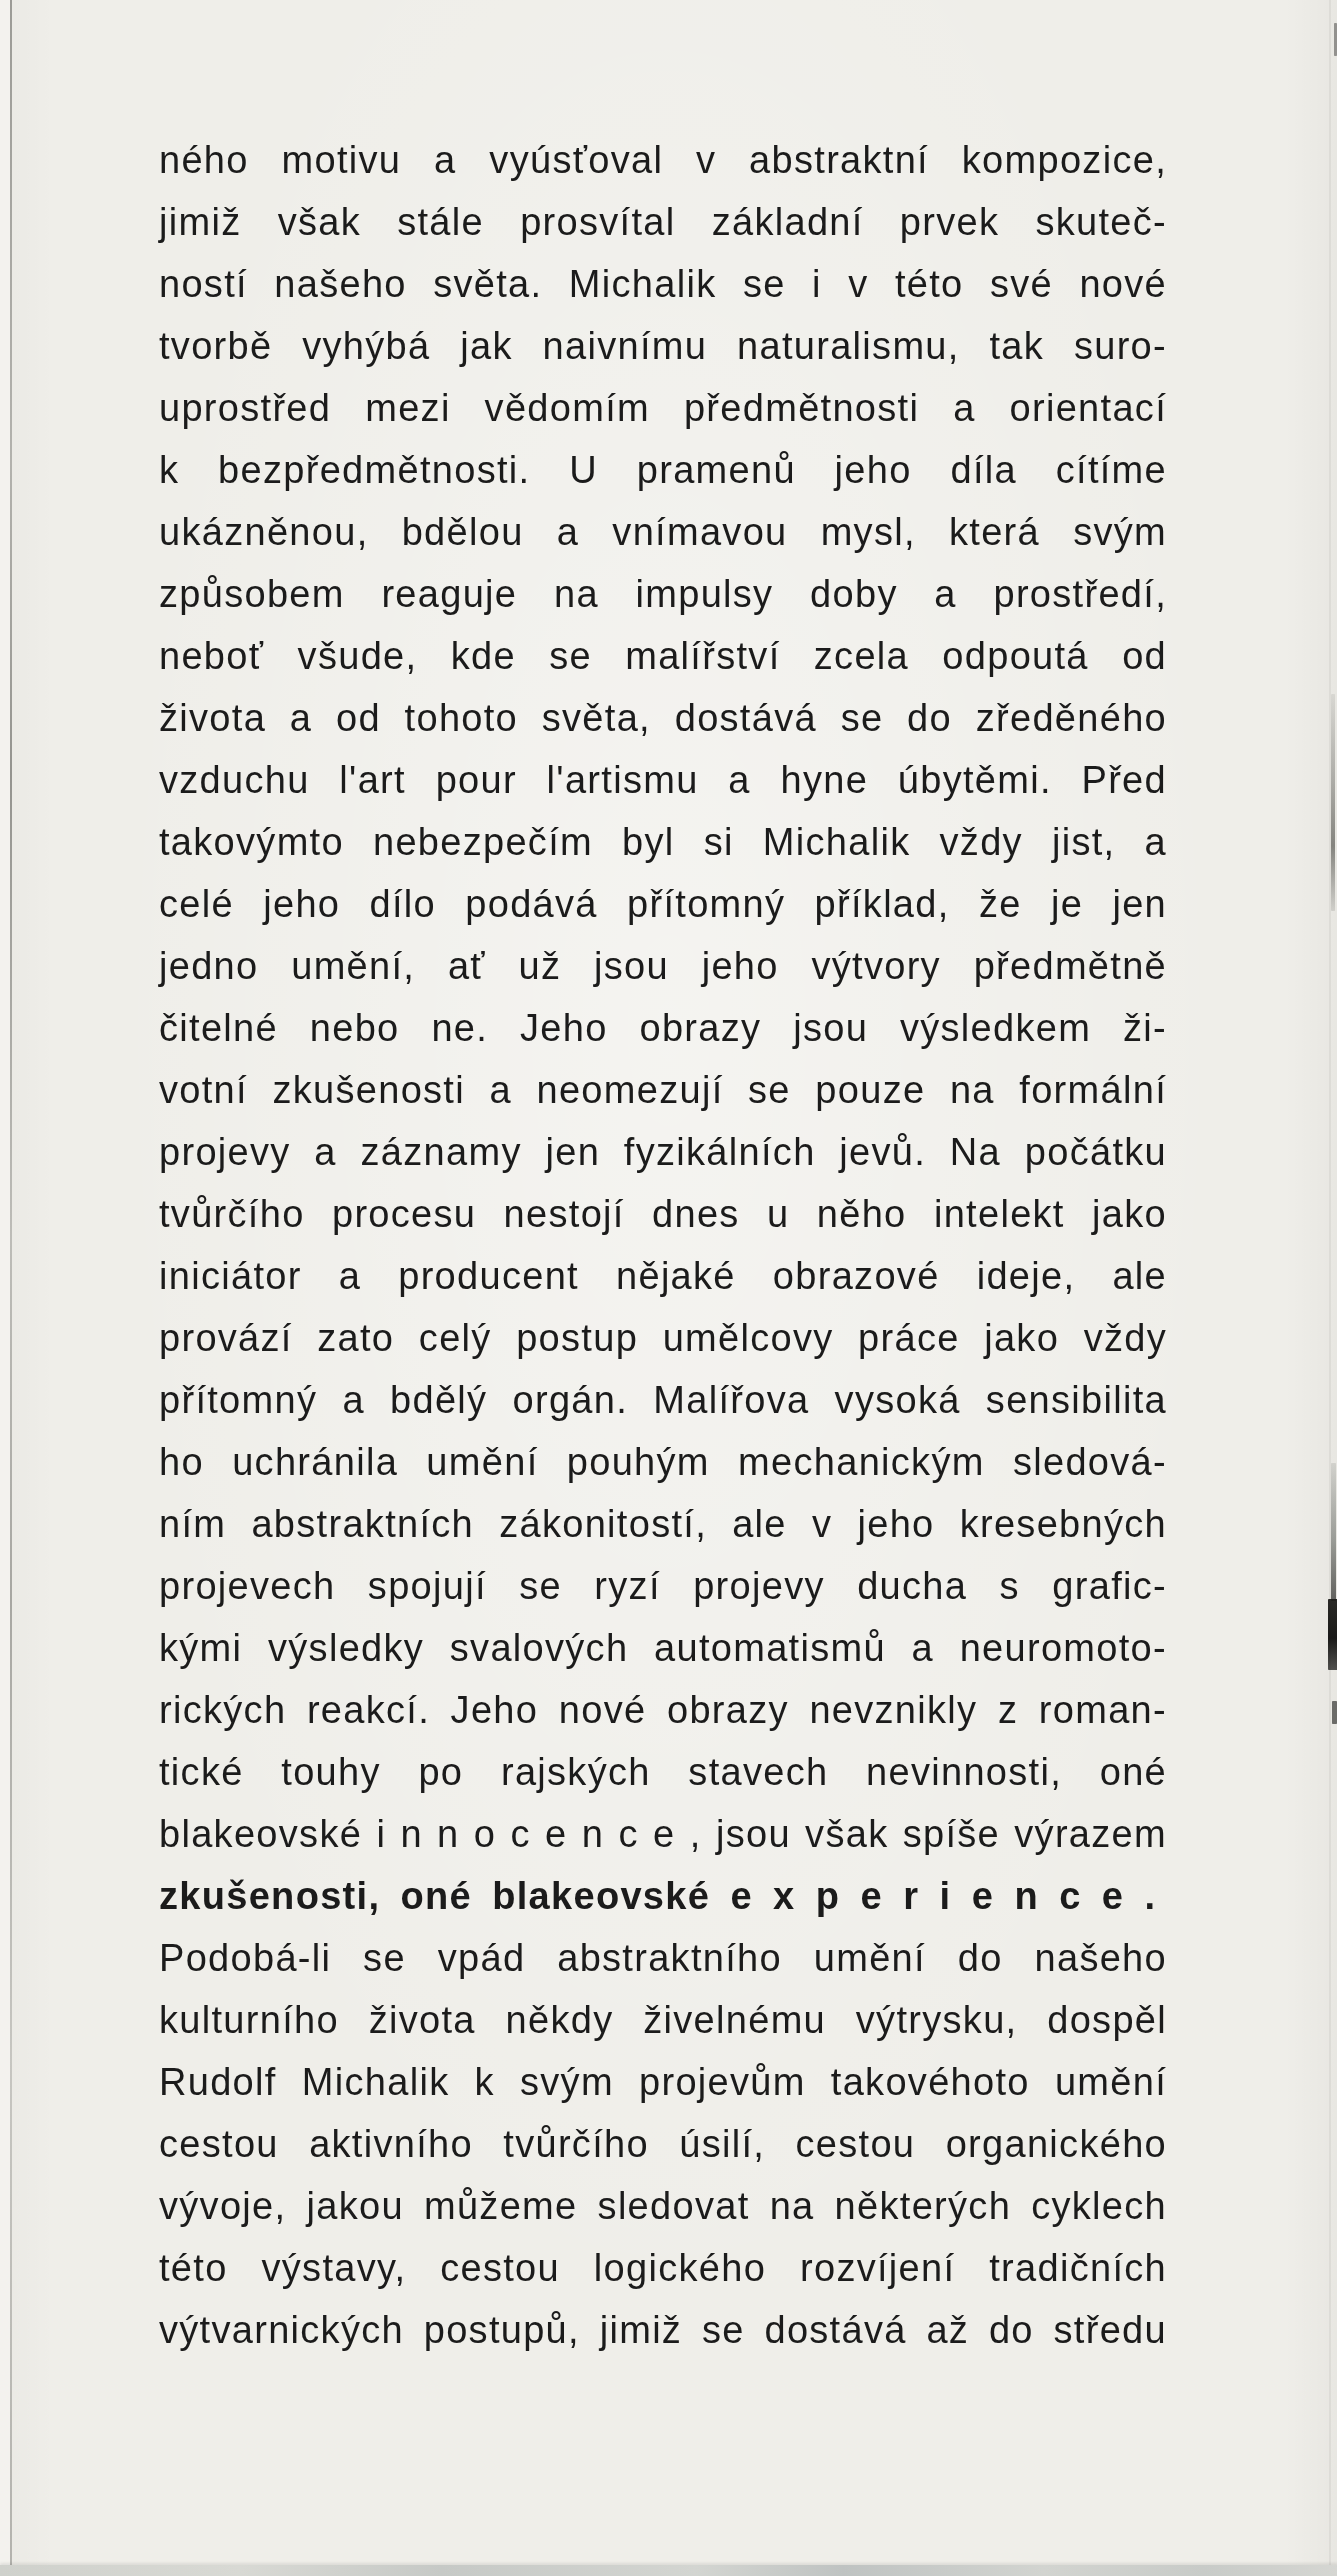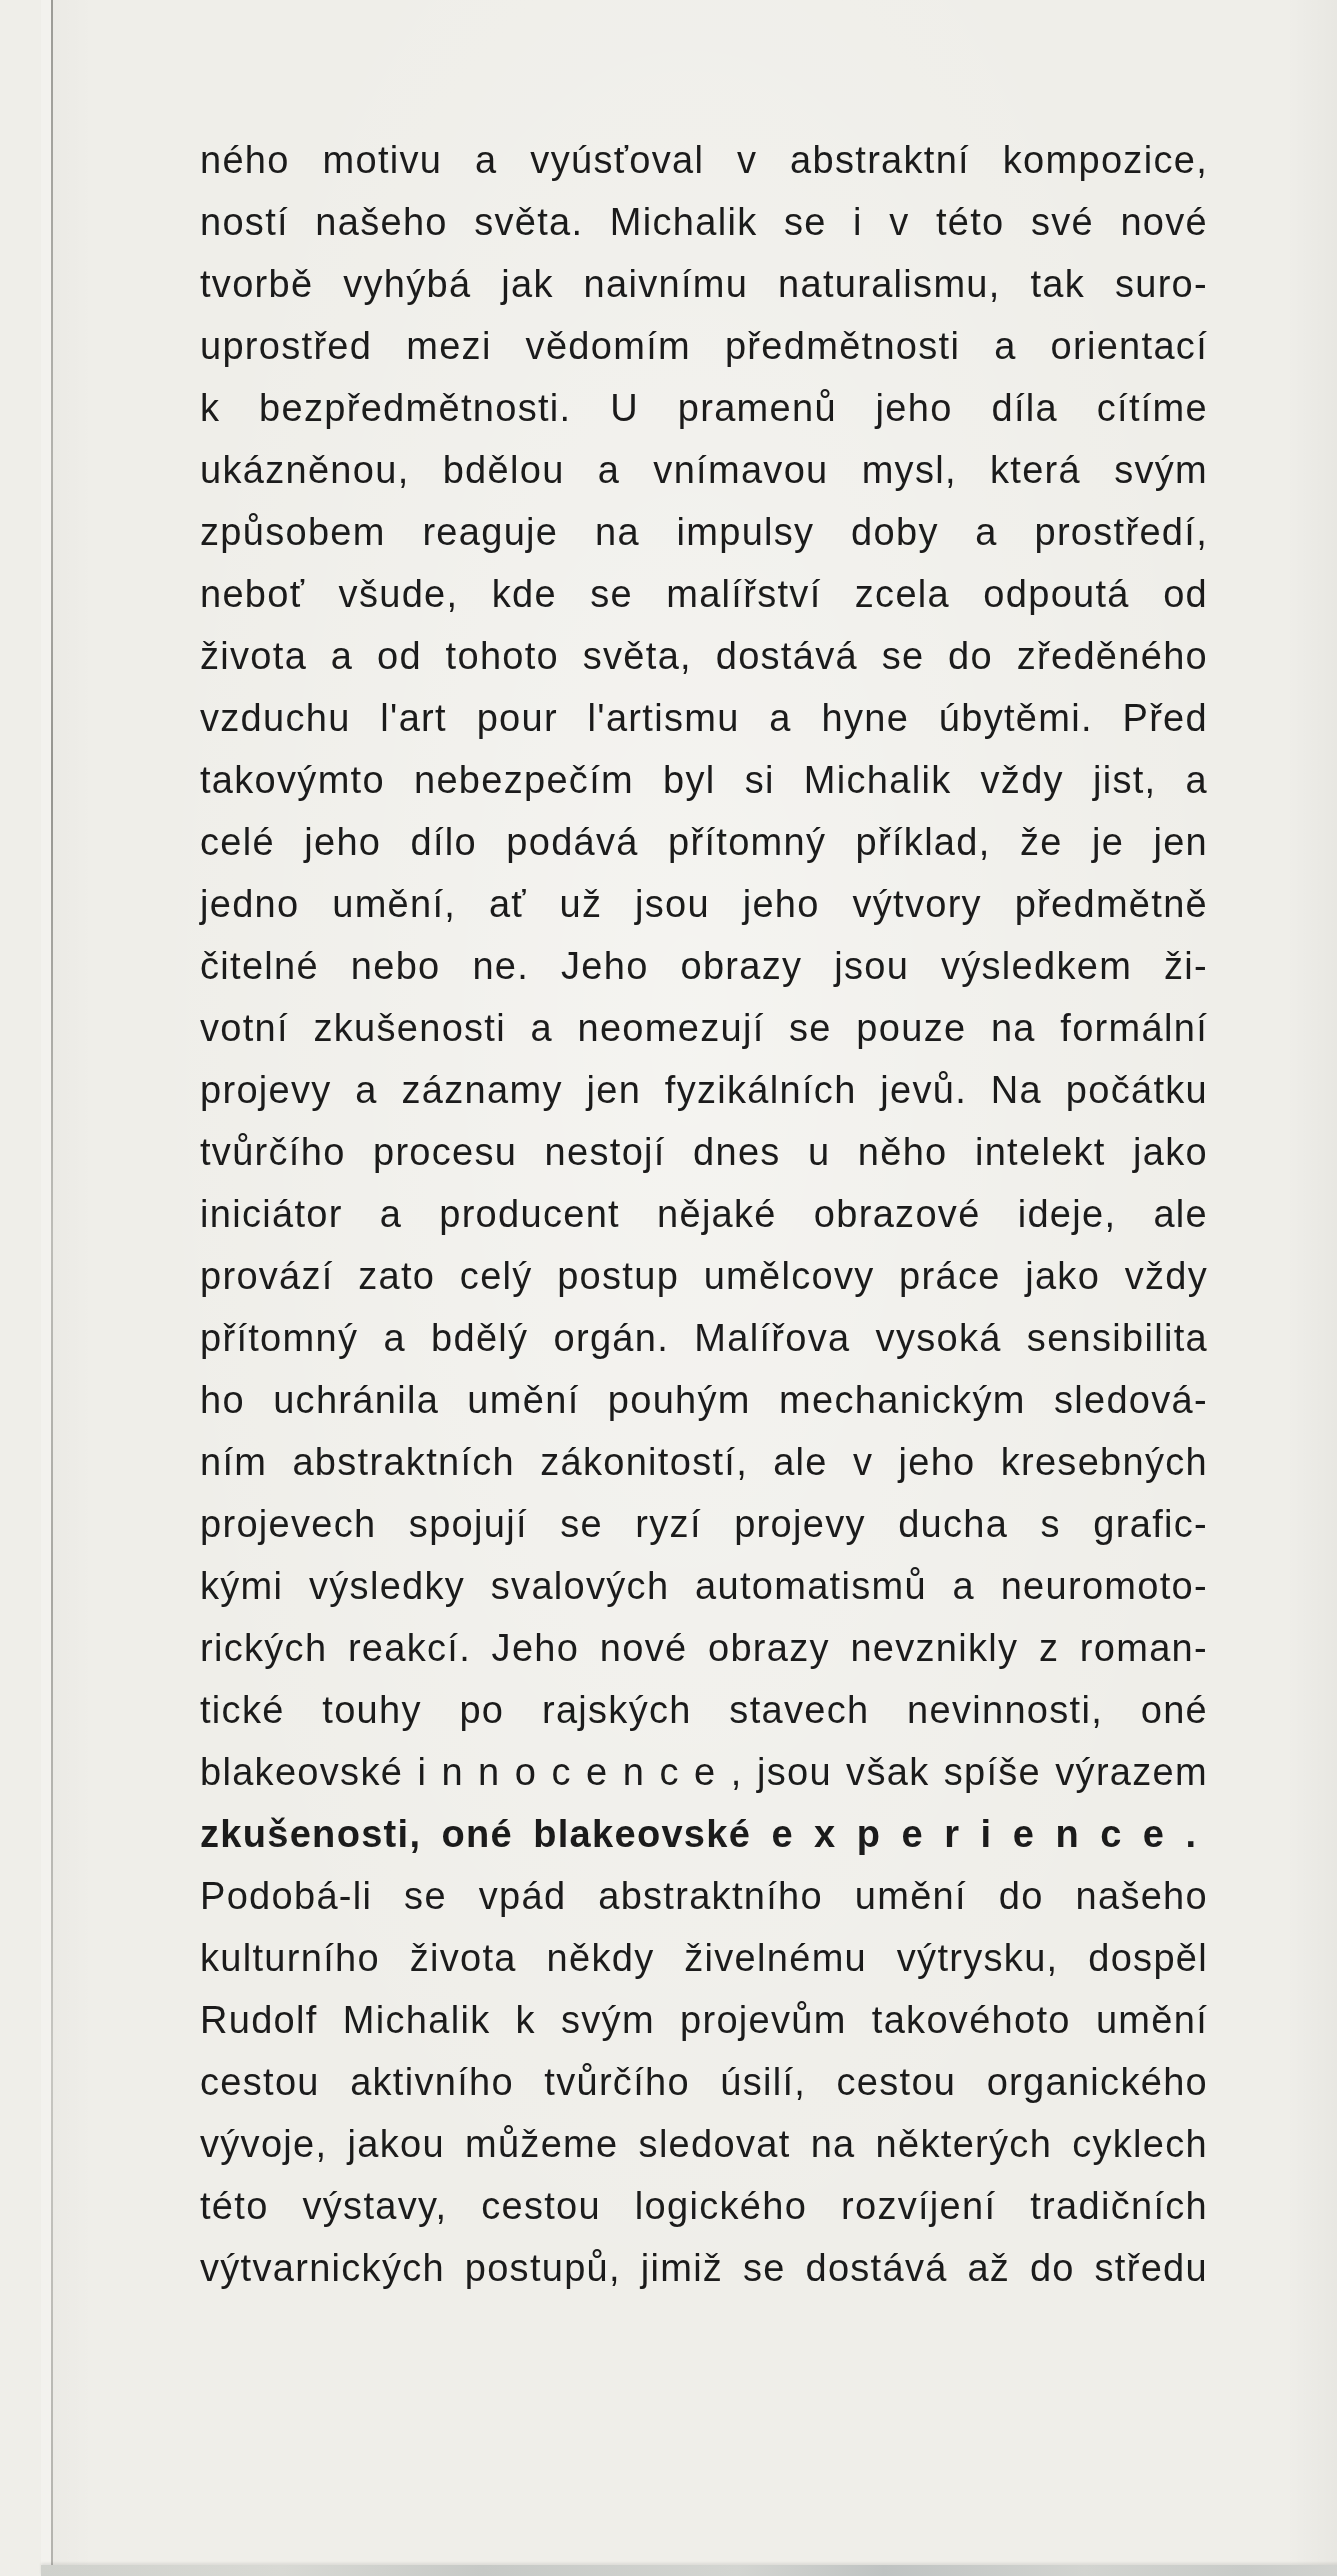--- a/index.html
+++ b/index.html
@@ -13,21 +13,20 @@
     overflow: hidden;
     background: #efeee9;
     font-family: "Liberation Sans", sans-serif;
   }
   .page {
     position: absolute;
     inset: 0;
     background:
       radial-gradient(ellipse at 50% 40%, rgba(255,255,255,0.35) 0%, rgba(255,255,255,0) 60%),
       linear-gradient(to right, rgba(0,0,0,0.025) 0%, rgba(0,0,0,0) 4%, rgba(0,0,0,0) 96%, rgba(0,0,0,0.03) 100%);
-    margin-left: 41px;
   }
   
   .crease {
     position: absolute;
     left: 10px;
     top: 0;
     width: 1.7px;
     height: 2576px;
     background: linear-gradient(
       to bottom,
@@ -135,20 +134,21 @@
 </head>
 <body style="background: rgb(239, 238, 233);">
 
 <div class="page">
   <div class="left-paper-strip"></div>
   <div class="crease"></div>
   <div class="right-edge-line"></div>
 
   <div class="text-block" style="color: rgb(27, 27, 27);">
       <div class="line">ného motivu a vyúsťoval v abstraktní kompozice,</div>
+      <div class="line">jimiž však stále prosvítal základní prvek skuteč-</div>
       <div class="line">ností našeho světa. Michalik se i v této své nové</div>
       <div class="line">tvorbě vyhýbá jak naivnímu naturalismu, tak suro-</div>
       <div class="line">uprostřed mezi vědomím předmětnosti a orientací</div>
       <div class="line">k bezpředmětnosti. U pramenů jeho díla cítíme</div>
       <div class="line">ukázněnou, bdělou a vnímavou mysl, která svým</div>
       <div class="line">způsobem reaguje na impulsy doby a prostředí,</div>
       <div class="line">neboť všude, kde se malířství zcela odpoutá od</div>
       <div class="line">života a od tohoto světa, dostává se do zředěného</div>
       <div class="line">vzduchu l'art pour l'artismu a hyne úbytěmi. Před</div>
       <div class="line">takovýmto nebezpečím byl si Michalik vždy jist, a</div>

